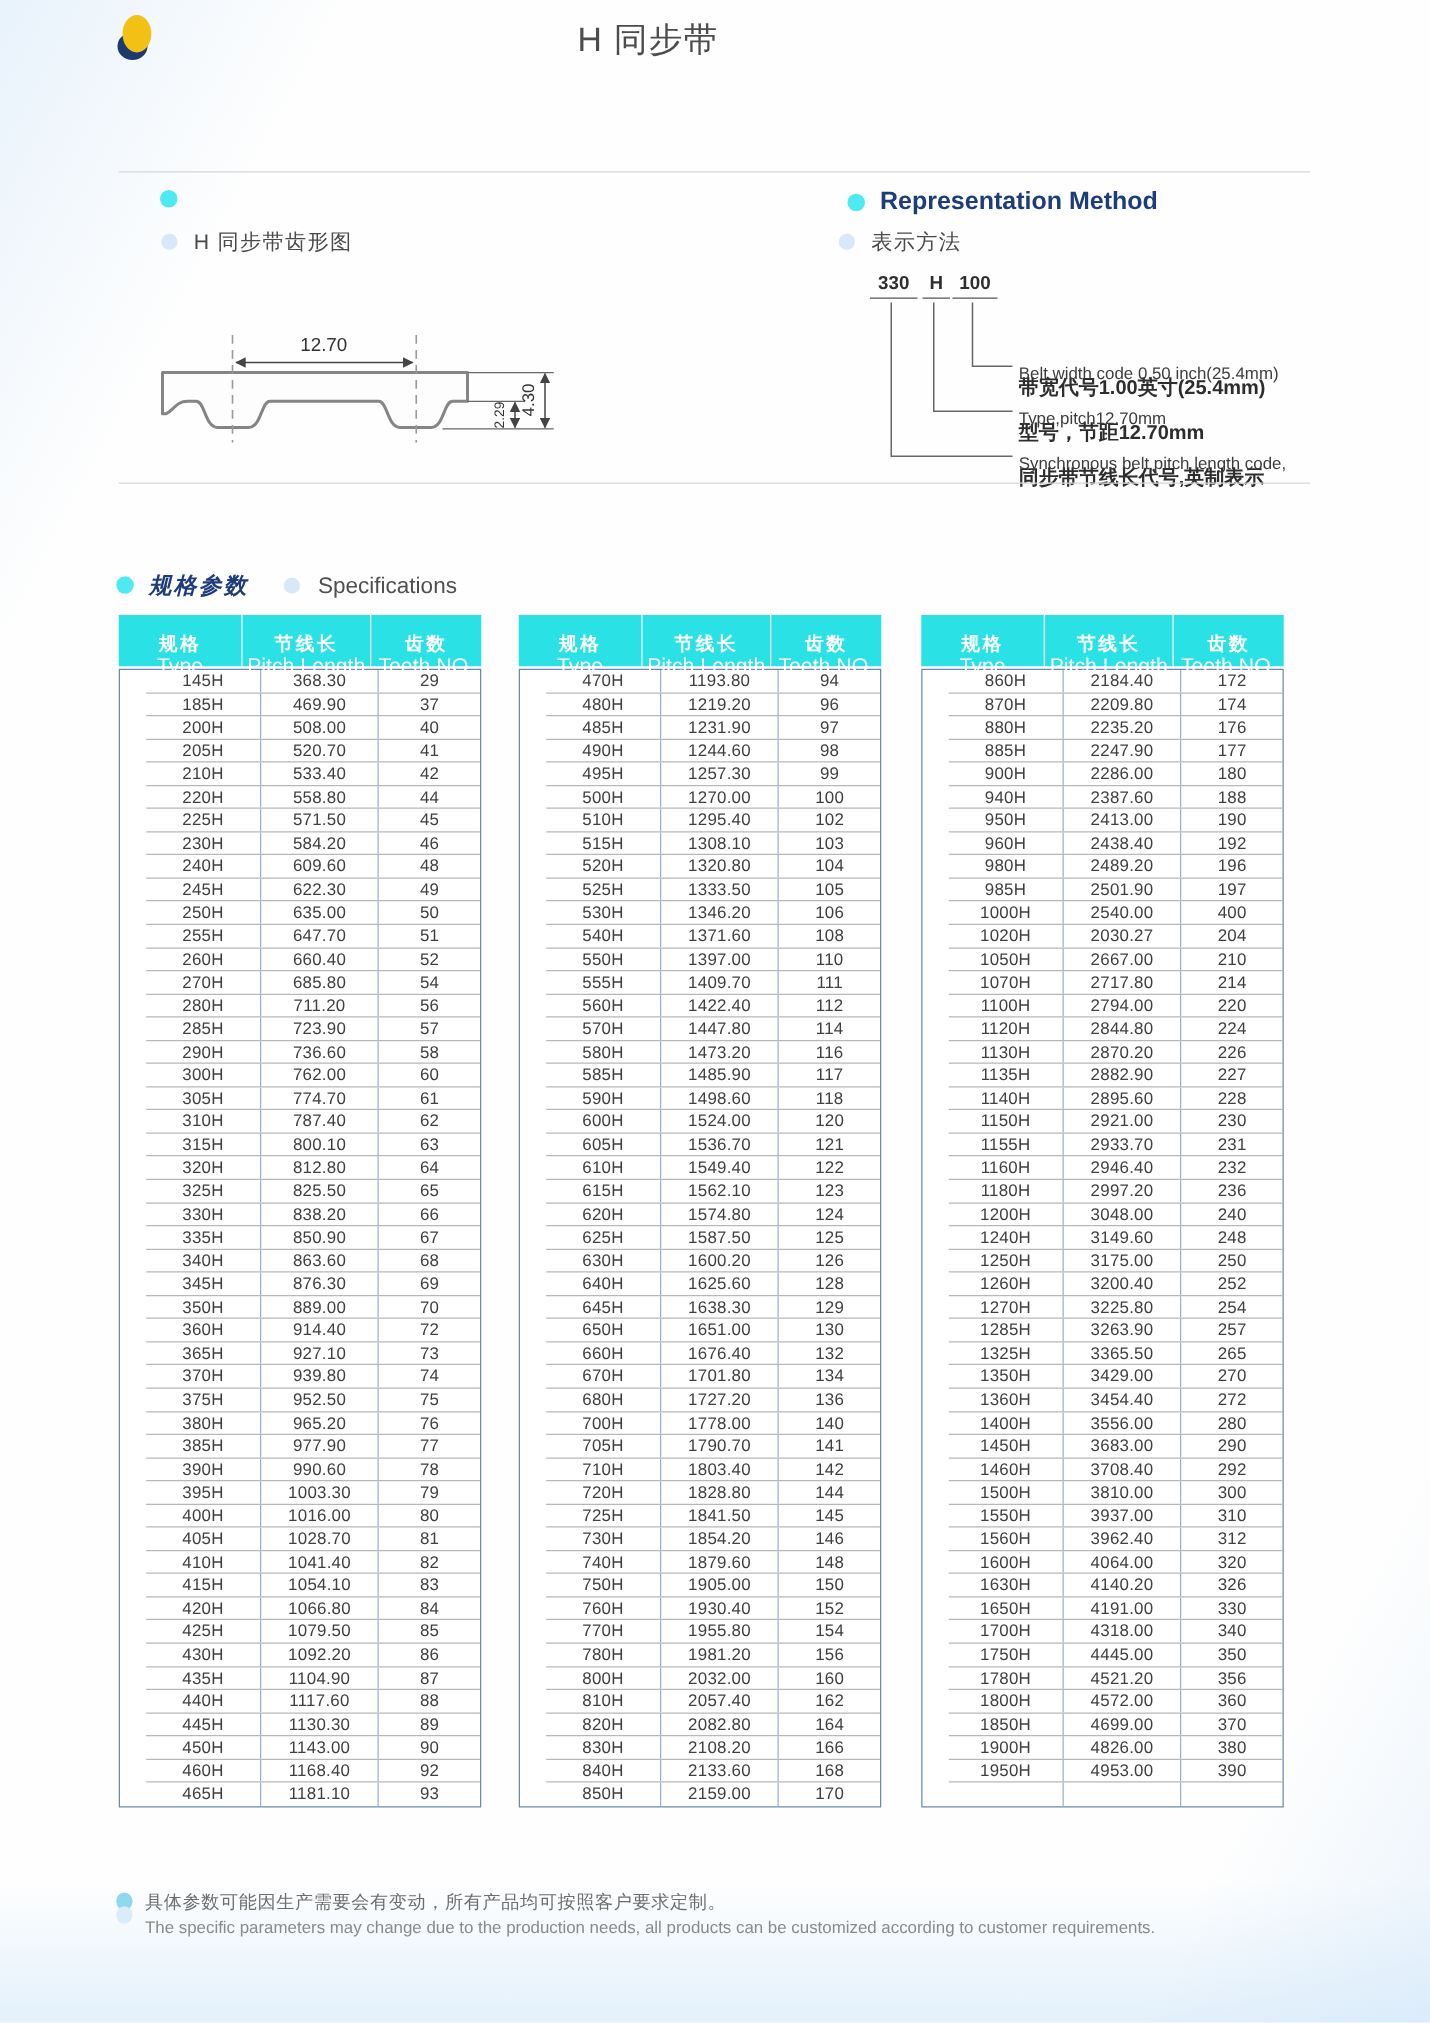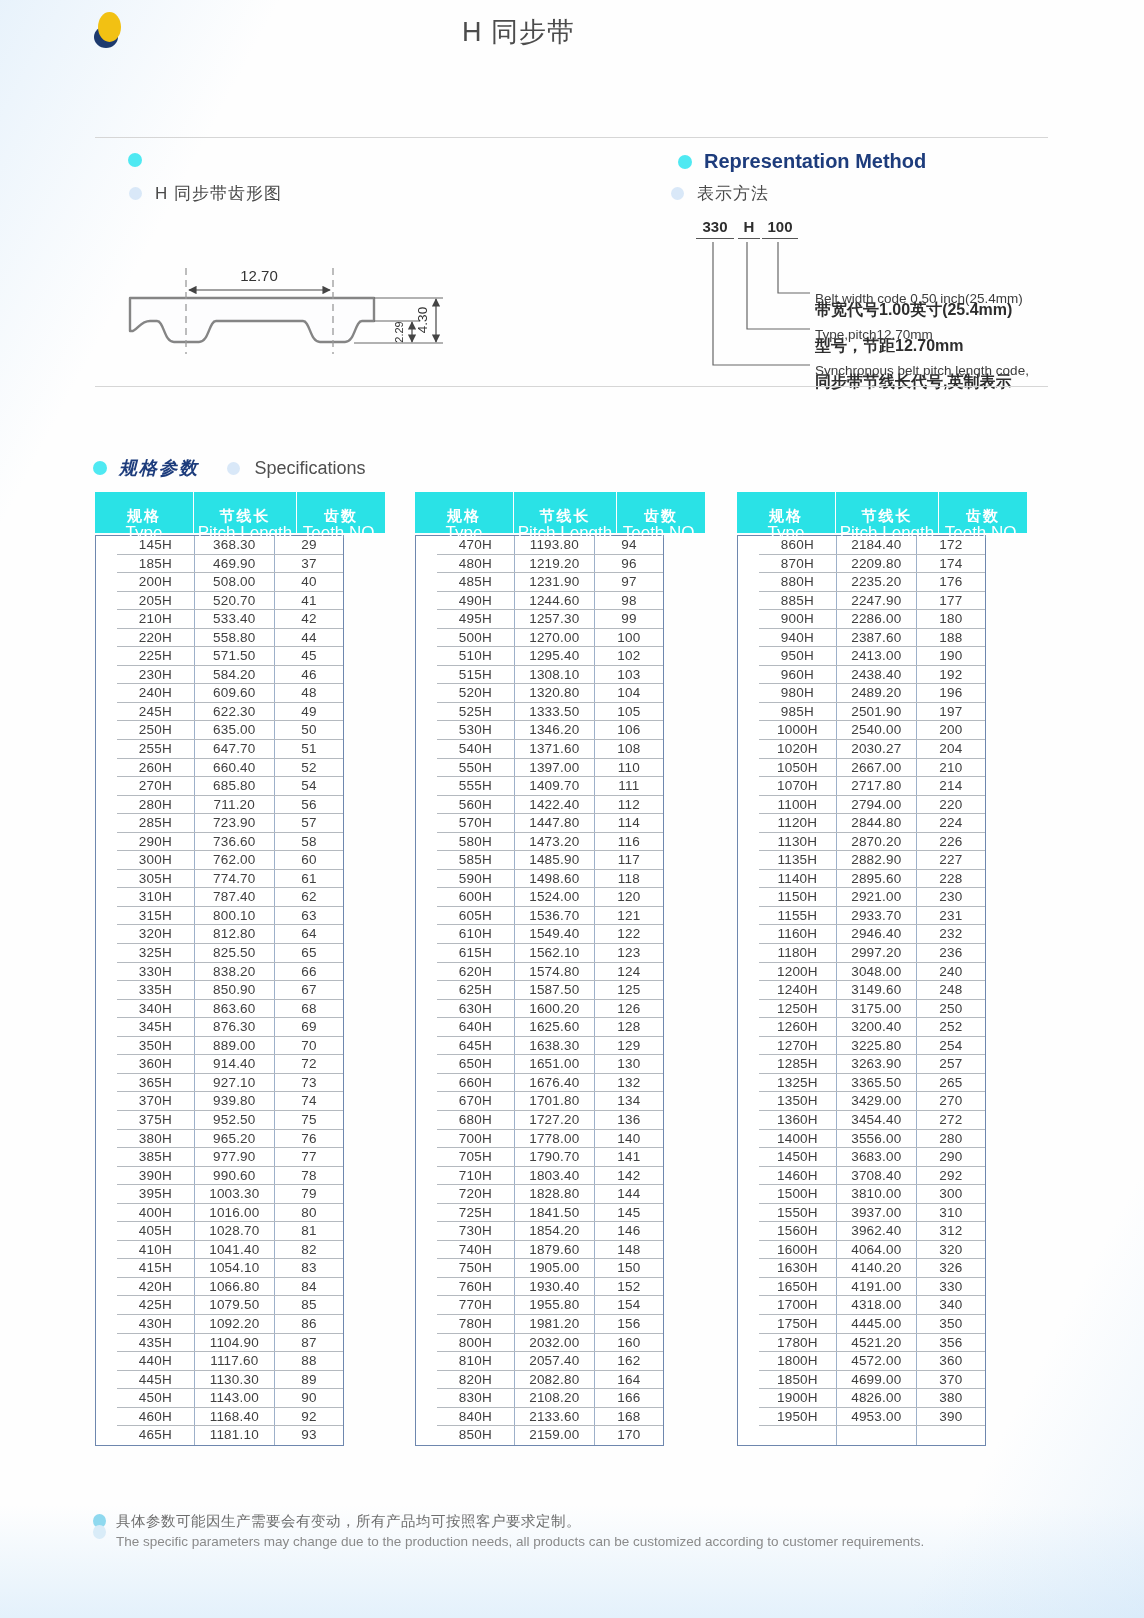--- a/index.html
+++ b/index.html
@@ -37,21 +37,21 @@
   .spec-zh{font-size:18px;font-weight:bold;color:#1d3c7c;margin-left:12px;vertical-align:middle;letter-spacing:2px;font-style:italic;}
   .spec-en{font-size:18px;color:#4f4f4f;margin-left:14px;vertical-align:middle;}
   .tables{position:absolute;left:95px;top:492px;width:940px;}
   .spec-table{position:absolute;top:0;width:290px;}
   .spec-table.t0{left:0;} .spec-table.t1{left:320px;} .spec-table.t2{left:642px;}
   .spec-head{display:flex;gap:1px;width:290px;}
   .head-cell{background:#2ae2e6;color:#fff;text-align:center;height:41px;box-sizing:border-box;padding-top:14px;}
   .head-cell .h-zh{font-size:15px;font-weight:bold;letter-spacing:2px;line-height:19px;}
   .head-cell .h-en{font-size:17px;line-height:15px;text-align:center;}
   .hc0{width:98px;} .hc1{width:102px;} .hc2{width:88px;}
-  .spec-body{margin-top:2px;border:1px solid #6e87ae;background:#fff;box-sizing:border-box;width:249px;padding-left:21px;}
+  .spec-body{margin-top:2px;border:1px solid #6e87ae;background:#fff;box-sizing:border-box;width:290px;padding-left:21px;}
   .spec-row{display:flex;height:18.55px;box-sizing:border-box;border-bottom:1px solid #b4b9bf;}
   .spec-row:last-child{border-bottom:none;}
   .cell{box-sizing:border-box;text-align:center;font-size:13.5px;color:#3f3f3f;line-height:17.5px;letter-spacing:.2px;}
   .c0{width:98px;} .c1{width:102px;border-left:1px solid #9db0c9;} .c2{width:88px;border-left:1px solid #9db0c9;}
   
   .foot{position:absolute;left:92px;top:1510px;}
   .foot-dots{position:absolute;left:0;top:4px;width:16px;height:30px;}
   .foot-dots .d1{position:absolute;left:1px;top:0;width:13px;height:14px;border-radius:50%;background:#8fd9ef;}
   .foot-dots .d2{position:absolute;left:1px;top:11px;width:13px;height:14px;border-radius:50%;background:#d9ecf8;}
   .foot-zh{position:absolute;left:24px;top:2px;font-size:14.5px;color:#6d6d6d;white-space:nowrap;letter-spacing:.5px;}
@@ -726,21 +726,21 @@
             <div class="cell c2">196</div>
           </div>
           <div class="spec-row">
             <div class="cell c0">985H</div>
             <div class="cell c1">2501.90</div>
             <div class="cell c2">197</div>
           </div>
           <div class="spec-row">
             <div class="cell c0">1000H</div>
             <div class="cell c1">2540.00</div>
-            <div class="cell c2">200</div>
+            <div class="cell c2">400</div>
           </div>
           <div class="spec-row">
             <div class="cell c0">1020H</div>
             <div class="cell c1">2030.27</div>
             <div class="cell c2">204</div>
           </div>
           <div class="spec-row">
             <div class="cell c0">1050H</div>
             <div class="cell c1">2667.00</div>
             <div class="cell c2">210</div>

